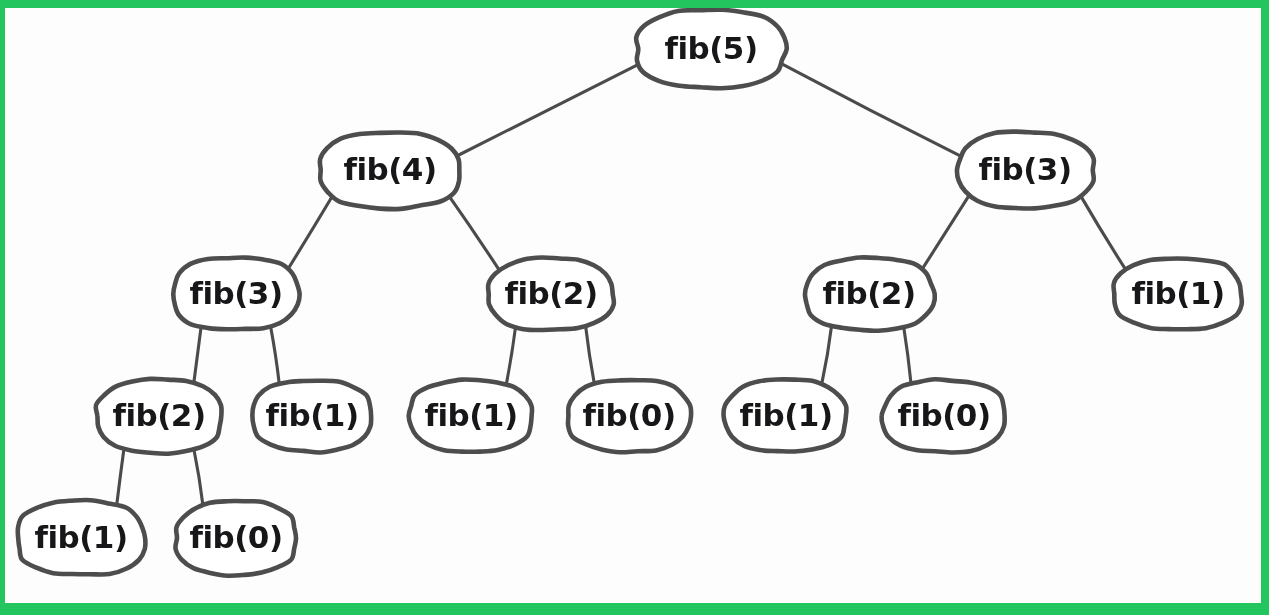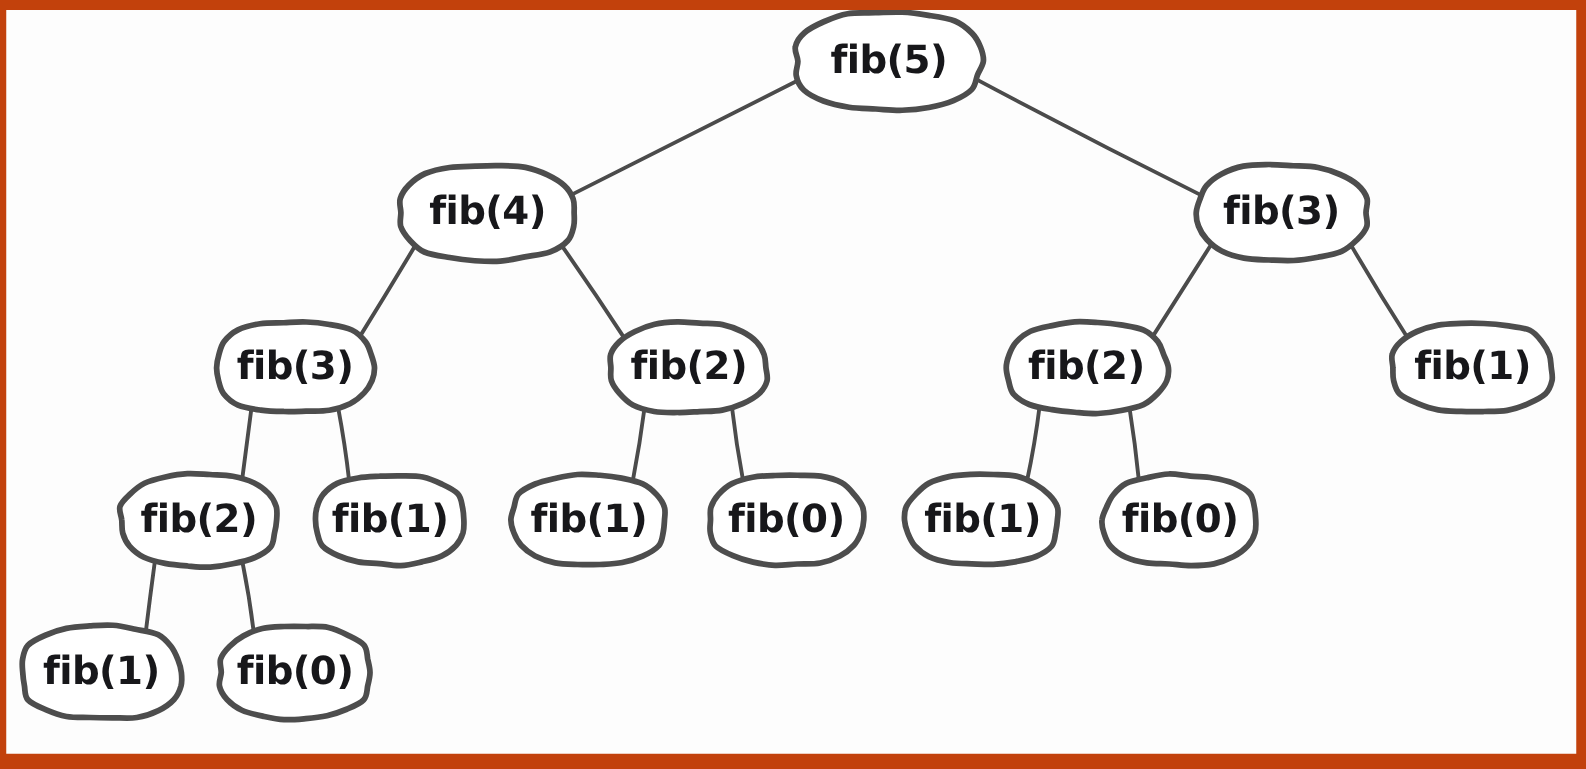--- a/index.html
+++ b/index.html
@@ -13,21 +13,21 @@
     height: 615px;
     overflow: hidden;
     font-family: "DejaVu Sans", sans-serif;
   }
 
   #figure-frame {
     position: relative;
     width: 1269px;
     height: 615px;
     box-sizing: border-box;
-    background: #c2410c;
+    background: #22c55e;
     padding: 8px 8px 12px 5px;
   }
 
   #canvas-area {
     position: relative;
     width: 100%;
     height: 100%;
     background: #fdfdfd;
     overflow: hidden;
   }

